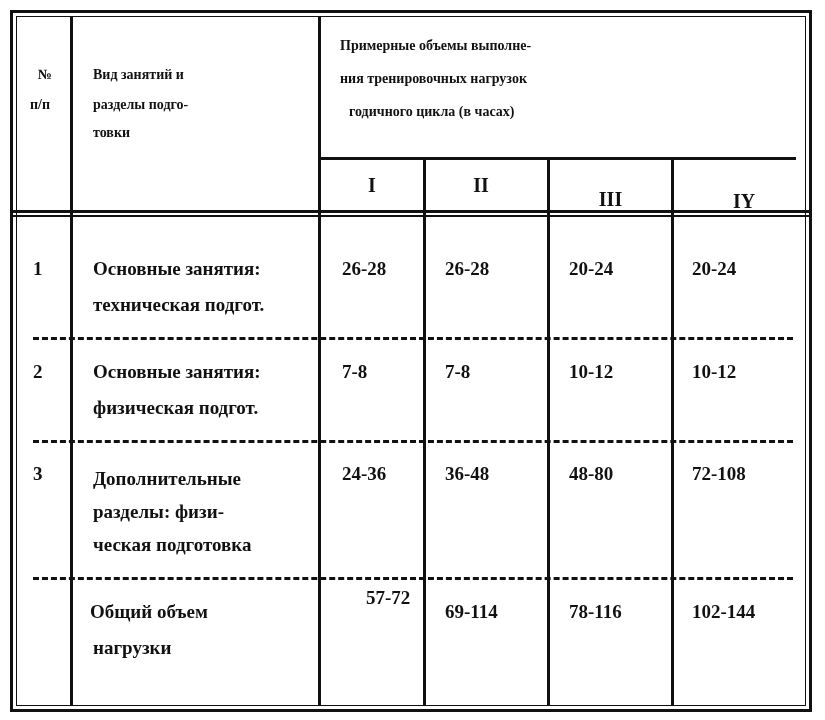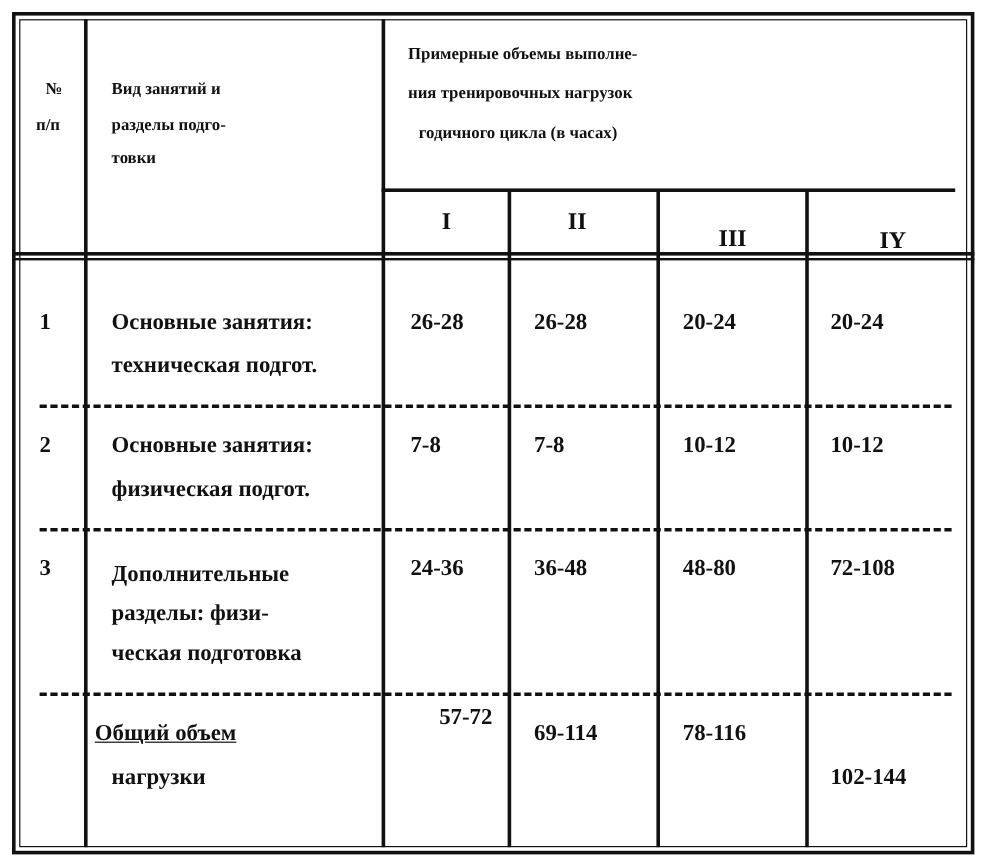--- a/index.html
+++ b/index.html
@@ -82,19 +82,19 @@
   <div class="txt" style="left:93px; top:448px;margin-top:16px;">Дополнительные</div>
   <div class="txt" style="left:93px; top:497px;">разделы: физи-</div>
   <div class="txt" style="left:93px; top:530px;">ческая подготовка</div>
   <div class="txt" style="left:342px; top:459px;">24-36</div>
   <div class="txt" style="left:445px; top:459px;">36-48</div>
   <div class="txt" style="left:569px; top:459px;">48-80</div>
   <div class="txt" style="left:692px; top:459px;">72-108</div>
 </div>
 
 <div>
-  <div class="txt" style="left:79px; top:597px;text-decoration:underline;">Общий объем</div>
+  <div class="txt" style="left:90px; top:597px;">Общий объем</div>
   <div class="txt" style="left:93px; top:633px;">нагрузки</div>
   <div class="txt" style="left:342px; top:583px;margin-left:24px;">57-72</div>
   <div class="txt" style="left:445px; top:597px;">69-114</div>
   <div class="txt" style="left:569px; top:597px;">78-116</div>
-  <div class="txt" style="left:692px; top:597px;margin-top:36px;">102-144</div>
+  <div class="txt" style="left:692px; top:597px;">102-144</div>
 </div>
 
 </body></html>

